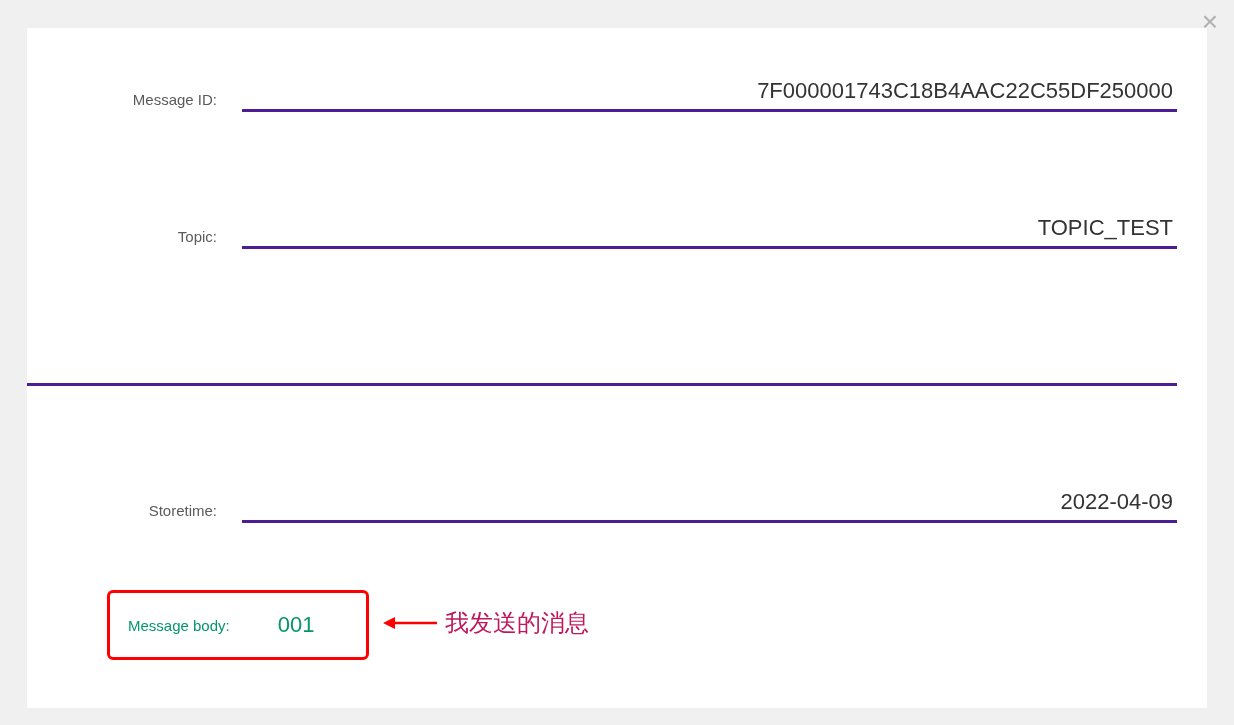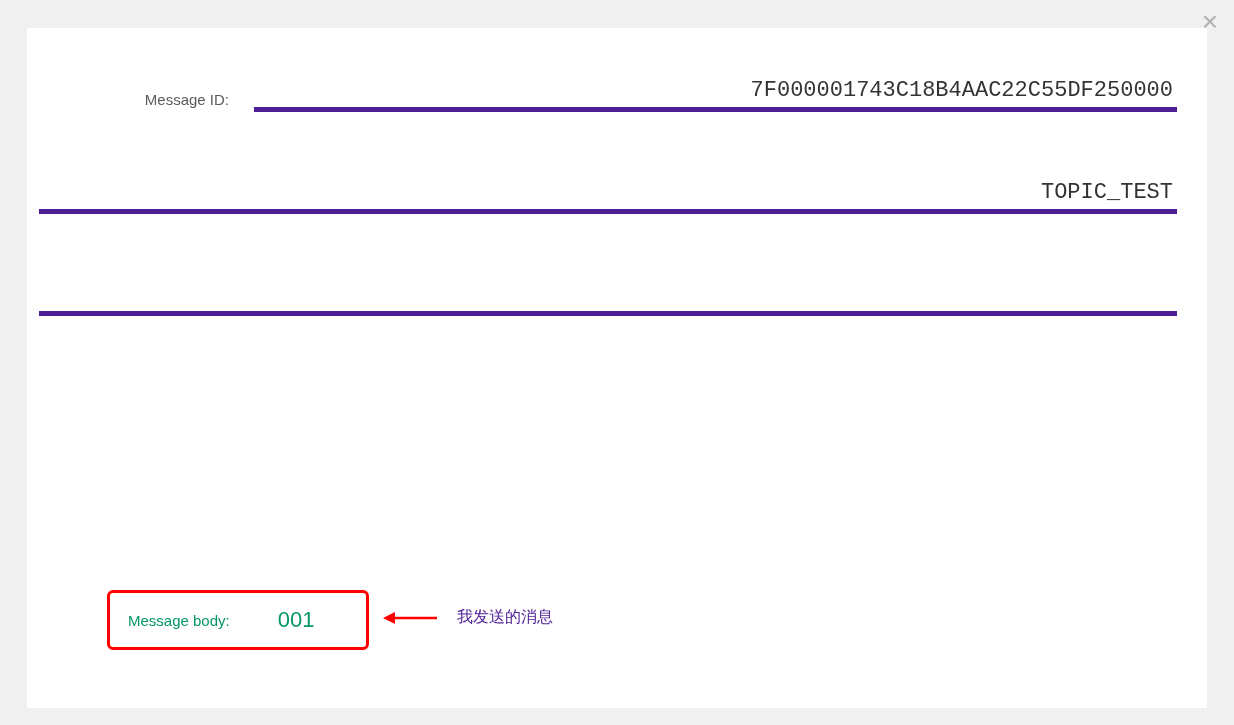--- a/index.html
+++ b/index.html
@@ -33,57 +33,56 @@
       cursor: pointer;
       color: #b0b0b0;
       font-size: 28px;
       line-height: 20px;
       text-align: center;
       font-weight: 300;
     }
     .form-row {
       display: flex;
       align-items: flex-end;
-      margin-bottom: 68px;
-      padding: 0 30px 0 12px;
+      margin-bottom: 103px;
+      padding: 0 30px 0 0;
     }
     .form-label {
       width: 215px;
       text-align: right;
       color: #5b5b5b;
       font-size: 15px;
       padding-right: 25px;
       padding-bottom: 4px;
       font-weight: 400;
     }
     .form-value-wrap {
       flex: 1;
-      border-bottom: 5px solid #4c1d95;
+      border-bottom: 3px solid #4c1d95;
       min-height: 34px;
       display: flex;
-      align-items: center;
+      align-items: flex-start;
       padding-bottom: 4px;
-      font-family: Liberation Mono, monospace;
     }
     .form-value {
       width: 100%;
       text-align: right;
       color: #333333;
       font-size: 22px;
       font-weight: 400;
       padding-right: 4px;
     }
     .highlight-box {
       position: absolute;
       border: 3px solid #ff0000;
       border-radius: 6px;
       left: 80px;
       top: 562px;
       width: 262px;
-      height: 60px;
+      height: 70px;
       display: flex;
       align-items: center;
       justify-content: flex-start;
       padding-left: 18px;
     }
     .highlight-label {
       color: #059669;
       font-size: 15px;
       font-weight: 400;
     }
@@ -98,53 +97,60 @@
       left: 356px;
       top: 579px;
       display: flex;
       align-items: center;
     }
     .arrow-svg {
       width: 54px;
       height: 20px;
     }
     .annotation-text {
-      color: #4c1d95;
-      font-size: 16px;
+      color: #be185d;
+      font-size: 24px;
       font-weight: 400;
-      margin-left: 20px;
+      margin-left: 8px;
     }
   </style>
 </head>
 <body>
 
 <div class="close-btn">×</div>
 
 <div class="modal">
 
   <div class="form-row">
     <div class="form-label">Message ID:</div>
     <div class="form-value-wrap">
       <div class="form-value">7F000001743C18B4AAC22C55DF250000</div>
     </div>
   </div>
 
   <div class="form-row">
+    <div class="form-label">Topic:</div>
     <div class="form-value-wrap">
       <div class="form-value">TOPIC_TEST</div>
     </div>
   </div>
 
   <div class="form-row">
     <div class="form-value-wrap">
       <div class="form-value"></div>
     </div>
   </div>
 
 
+  <div class="form-row">
+    <div class="form-label">Storetime:</div>
+    <div class="form-value-wrap">
+      <div class="form-value">2022-04-09</div>
+    </div>
+  </div>
 
   <div class="highlight-box">
     <span class="highlight-label">Message body:</span>
     <span class="highlight-value">001</span>
   </div>
 
   <div class="arrow-container">
     <svg class="arrow-svg" viewBox="0 0 54 20">
       <line x1="8" y1="10" x2="54" y2="10" stroke="#ff0000" stroke-width="2.5"></line>
       <polygon points="0,10 12,4 12,16" fill="#ff0000"></polygon>

